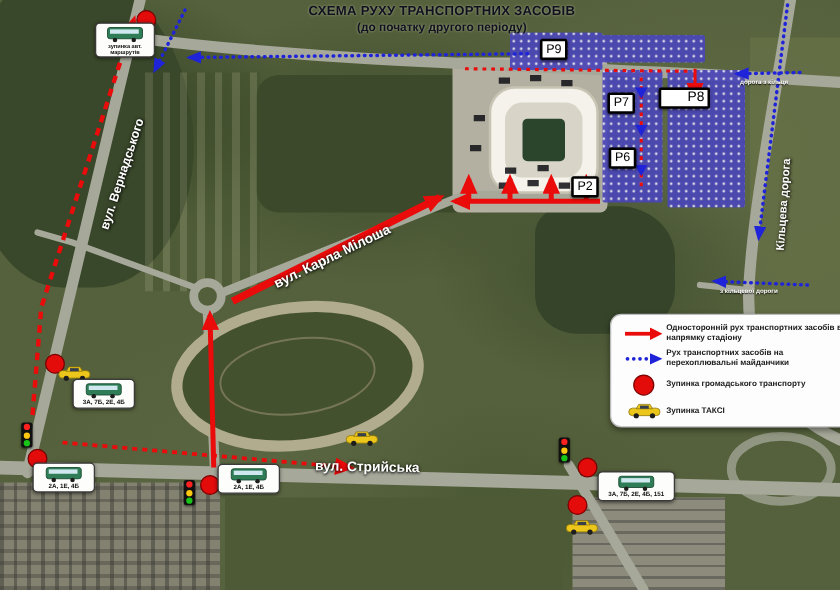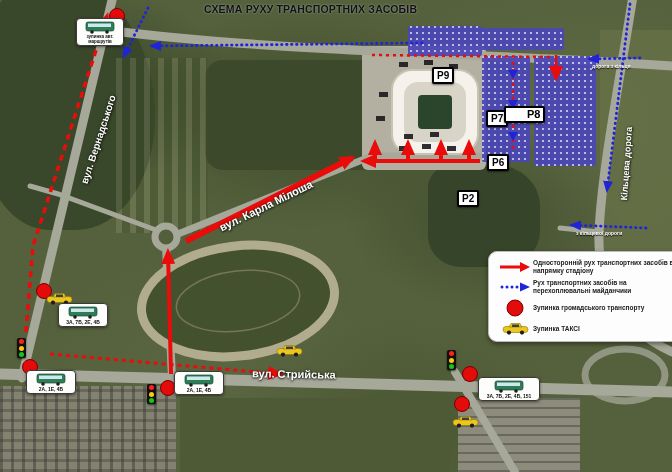--- a/index.html
+++ b/index.html
@@ -10,28 +10,28 @@
          radial-gradient(220px 140px at 12% 18%, rgba(30,45,22,.55), transparent 70%),
          radial-gradient(260px 160px at 45% 25%, rgba(40,55,28,.45), transparent 70%),
          radial-gradient(200px 140px at 72% 45%, rgba(35,50,28,.40), transparent 70%),
          radial-gradient(300px 200px at 85% 25%, rgba(120,130,90,.30), transparent 70%),
          radial-gradient(260px 180px at 30% 80%, rgba(105,115,80,.25), transparent 70%),
          radial-gradient(240px 150px at 60% 90%, rgba(60,75,40,.45), transparent 70%);}
   .patch{position:absolute;}
   .lbl{position:absolute;color:#fff;font-weight:bold;white-space:nowrap;
        text-shadow:0 1px 2px rgba(0,0,0,.85),0 0 3px rgba(0,0,0,.6);}
   .tiny{font-size:5px;font-weight:bold;color:#fff;text-shadow:0 1px 1px #000;}
-  #title{position:absolute;left:204px;top:3px;width:275px;
+  #title{position:absolute;left:216px;top:3px;width:275px;text-align:center;
          color:#10101e;font-weight:bold;line-height:13px;
          text-shadow:0 0 2px rgba(235,235,210,.55);}
   #title .t1,#title .t2{font-size:10.5px;letter-spacing:.2px;}
   #title .t3{font-size:9.5px;}
   .pbadge{position:absolute;background:#fff;border:2px solid #000;border-radius:2px;
-          font-size:10px;font-weight:bold;color:#000;padding:0 3px;line-height:13px;
-          box-shadow:0 1px 2px rgba(0,0,0,.5);margin-top:36px;}
+          font-size:10px;font-weight:normal;color:#000;padding:0 3px;line-height:13px;
+          box-shadow:0 1px 2px rgba(0,0,0,.5);}
   .busbox{position:absolute;background:#fdfdfb;border:1.5px solid #3a3a3a;border-radius:4px;
           padding:2px 2px 1px;text-align:center;box-shadow:0 1px 3px rgba(0,0,0,.5);}
   .busbox .routes{font-size:5px;font-weight:bold;color:#111;margin-top:1px;line-height:5px;}
   .busbox .cap{font-size:4.5px;font-weight:bold;color:#111;margin-top:1px;line-height:4.5px;}
   .tlight{position:absolute;width:9px;height:20px;background:#101010;border-radius:2px;
           display:flex;flex-direction:column;align-items:center;justify-content:space-evenly;
           box-shadow:0 1px 2px rgba(0,0,0,.6);}
   .tlight i{width:5px;height:5px;border-radius:50%;display:block;}
   .taxi{position:absolute;}
   #legend{position:absolute;left:488px;top:251px;width:178px;background:#fdfdfd;
@@ -150,34 +150,35 @@
         <circle cx="44" cy="291" r="7.5"></circle>
       <circle cx="30" cy="367" r="7.5"></circle>
         <circle cx="168" cy="388" r="7.5"></circle>
       <circle cx="470" cy="374" r="7.5"></circle>
         <circle cx="462" cy="404" r="7.5"></circle>
     </g>
   </svg>
 
   <div id="title">
     <div class="t1">СХЕМА РУХУ ТРАНСПОРТНИХ ЗАСОБІВ</div>
+    <div class="t3">(до початку другого періоду)</div>
   </div>
 
   <div class="lbl" style="left:84px;top:178px;font-size:10px;transform:rotate(-72deg);transform-origin:0 50%;">вул. Вернадського</div>
   <div class="lbl" style="left:220px;top:222px;font-size:11px;transform:rotate(-26deg);transform-origin:0 50%;">вул. Карла Мілоша</div>
   <div class="lbl" style="left:252px;top:368px;font-size:11px;transform:rotate(1deg);">вул. Стрийська</div>
   <div class="lbl" style="left:619px;top:200px;font-size:9px;transform:rotate(-86deg);transform-origin:0 0;">Кільцева дорога</div>
   <div class="lbl tiny" style="left:592px;top:63px;">дорога з кільця</div>
   <div class="lbl tiny" style="left:576px;top:230px;">з кільцевої дороги</div>
 
   <div class="pbadge" style="left:432px;top:31px;">P9</div>
   <div class="pbadge" style="left:486px;top:74px;">P7</div>
-  <div class="pbadge" style="left:504px;top:70px;font-size:11px;padding-left:21px;">P8</div>
+  <div class="pbadge" style="left:527px;top:70px;font-size:11px;padding-left:21px;">P8</div>
   <div class="pbadge" style="left:487px;top:118px;">P6</div>
-  <div class="pbadge" style="left:457px;top:154px;">P2</div>
+  <div class="pbadge" style="left:457px;top:141px;">P2</div>
 
   <div class="tlight" style="left:17px;top:338px;">
       <i style="background:#ff2020;"></i>
       <i style="background:#ffc810;"></i>
       <i style="background:#19c519;"></i>
     </div>
   <div class="tlight" style="left:147px;top:384px;">
       <i style="background:#ff2020;"></i>
       <i style="background:#ffc810;"></i>
       <i style="background:#19c519;"></i>

